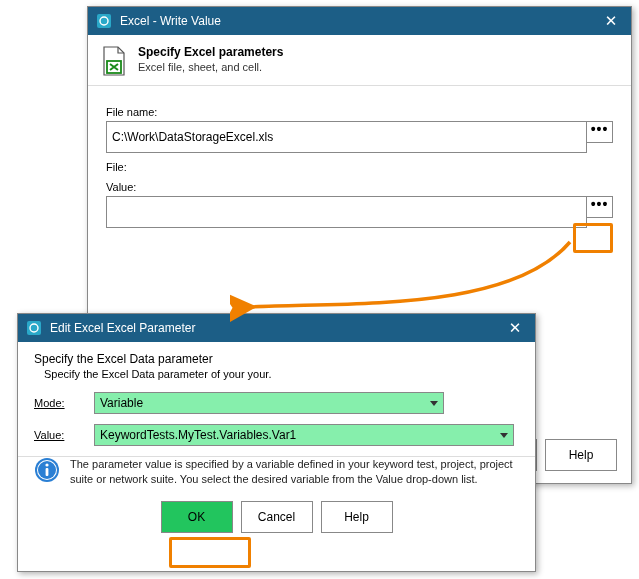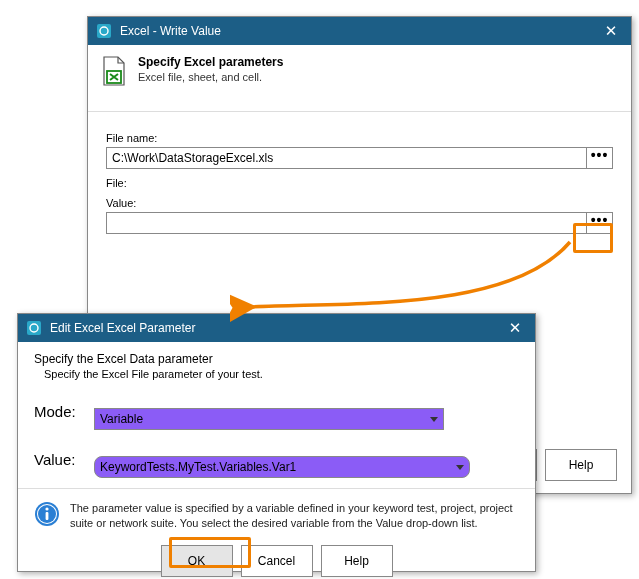--- a/index.html
+++ b/index.html
@@ -4,59 +4,59 @@
 <style>
   * { box-sizing: border-box; margin: 0; padding: 0; }
   body { font-family: "Segoe UI", Tahoma, sans-serif; font-size: 12px; background: #fff; width: 639px; height: 579px; position: relative; overflow: hidden; }
   
   .dialog { position: absolute; background: #fff; border: 1px solid #888; box-shadow: 2px 2px 6px rgba(0,0,0,0.3); }
   .titlebar { background: #1c5e86; color: #fff; height: 28px; display: flex; align-items: center; padding: 0 8px; }
   .titlebar .app-icon { width: 16px; height: 16px; margin-right: 8px; display:flex; align-items:center; justify-content:center;}
   .titlebar .title { flex: 1; font-size: 12px; }
   .titlebar .close { width: 24px; text-align: center; font-size: 15px; cursor: pointer; }
   
-  .header-section { padding: 10px 16px 24px 12px; border-bottom: 1px solid #ddd; display:flex; gap:10px; align-items:flex-start;}
+  .header-section { padding: 10px 16px 8px 12px; border-bottom: 1px solid #ddd; display:flex; gap:10px; align-items:flex-start;}
   .header-icon { width:28px; height:32px; flex-shrink:0;}
   .header-text .h-title { font-weight: bold; font-size: 12px; margin-bottom:2px;}
   .header-text .h-sub { font-size: 11px; color: #333; }
   
   .form-area { padding: 12px 18px; }
   .field-label { font-size: 11px; margin-bottom: 3px; margin-top:8px;}
   .input-row { display:flex; width:100%; }
-  .text-input { flex:1; border:1px solid #888; padding:3px 5px; font-size:12px; height:22px; background:#fff;}
+  .text-input { flex:1; border:1px solid #888; padding:3px 5px; font-size:12px; height:32px; background:#fff;}
   .ellipsis-btn { width:26px; height:22px; border:1px solid #888; border-left:none; background:#fff; text-align:center; font-weight:bold; line-height:14px; cursor:pointer; font-size:14px; letter-spacing:1px;}
   .dropdown-btn { width:20px; height:22px; border:1px solid #888; border-left:none; background:#fff; cursor:pointer; display:flex; align-items:center; justify-content:center;}
   .dropdown-btn svg { width:8px; height:5px;}
   
   .btn-row { position:absolute; bottom:12px; right:14px; display:flex; gap:8px;}
   .btn { min-width:72px; height:32px; border:1px solid #888; background:#fff; font-size:12px; cursor:pointer;}
   
   
   .param-form { padding: 10px 16px; }
   .param-form .hdr { font-weight:normal; font-size:12px; margin-bottom:2px;}
   .param-form .sub { font-size:11px; margin-bottom:12px; padding-left:10px;}
   .form-grid { display:grid; grid-template-columns: 60px 1fr; row-gap:10px; align-items:center;}
-  .form-grid label { font-size:15px;}
-  .select-wrap { display:flex; border:1px solid #888; height:22px; background:#8b5cf6;margin-top:16px;}
+  .form-grid label { font-size:11px;text-decoration:underline;}
+  .select-wrap { display:flex; border:1px solid #888; height:22px; background:#86efac;}
   .select-wrap .sel-val { flex:1; padding:3px 5px; font-size:12px;}
   .select-wrap .dd { width:18px; display:flex; align-items:center; justify-content:center; cursor:pointer;}
   
-  .info-row { display:flex; gap:10px; padding: 12px 16px 8px; align-items:flex-start; border-top:1px solid #ddd;}
+  .info-row { display:flex; gap:10px; padding: 0 16px 8px; align-items:flex-start; border-top:1px solid #ddd;}
   .info-icon { width:26px; height:26px; flex-shrink:0;}
   .info-text { font-size:11px; line-height:1.35; color:#222;}
   
   .btn-row2 { display:flex; gap:8px; justify-content:center; padding: 6px 0 14px;}
   
   .highlight-box { position:absolute; border:3px solid #f08000; pointer-events:none; border-radius:2px;}
   .arrow-svg { position:absolute; pointer-events:none;}
 </style>
 </head>
 <body>
 
-<div class="dialog" style="left:87px; top:16px; width:545px; height:478px;">
+<div class="dialog" style="left:87px; top:6px; width:545px; height:478px;">
   <div class="titlebar">
     <span class="app-icon">
       <svg viewBox="0 0 16 16">
           <rect x="1" y="1" width="14" height="14" fill="#2aa8c9" rx="2"></rect>
           <circle cx="8" cy="8" r="4" fill="none" stroke="#fff" stroke-width="1.4"></circle>
         </svg>
     </span>
     <span class="title">Excel - Write Value</span>
     <span class="close">✕</span>
   </div>
@@ -102,33 +102,33 @@
       <svg viewBox="0 0 16 16">
           <rect x="1" y="1" width="14" height="14" fill="#2aa8c9" rx="2"></rect>
           <circle cx="8" cy="8" r="4" fill="none" stroke="#fff" stroke-width="1.4"></circle>
         </svg>
     </span>
     <span class="title">Edit Excel Excel Parameter</span>
     <span class="close">✕</span>
   </div>
   <div class="param-form">
     <div class="hdr">Specify the Excel Data parameter</div>
-    <div class="sub">Specify the Excel File parameter of your test.</div>
+    <div class="sub">Specify the Excel Data parameter of your your.</div>
     <div class="form-grid">
       <label>Mode:</label>
       <div class="select-wrap" style="width:350px;">
         <div class="sel-val">Variable</div>
         <div class="dd">
             <svg viewBox="0 0 8 5" width="8" height="5">
               <path d="M0 0h8L4 5z" fill="#333"></path>
             </svg>
           </div>
       </div>
       <label>Value:</label>
-      <div class="select-wrap" style="width:376px;border-radius:8px;">
+      <div class="select-wrap" style="width:420px;">
         <div class="sel-val">KeywordTests.MyTest.Variables.Var1</div>
         <div class="dd">
             <svg viewBox="0 0 8 5" width="8" height="5">
               <path d="M0 0h8L4 5z" fill="#333"></path>
             </svg>
           </div>
       </div>
     </div>
   </div>
   <div class="info-row">
@@ -137,21 +137,21 @@
           <circle cx="13" cy="13" r="12" fill="#2a7fd4"></circle>
           <circle cx="13" cy="13" r="10" fill="#fff"></circle>
           <circle cx="13" cy="13" r="9" fill="#2a7fd4"></circle>
           <rect x="11.6" y="11" width="2.8" height="8" fill="#fff" rx="1"></rect>
           <circle cx="13" cy="8" r="1.6" fill="#fff"></circle>
         </svg>
     </span>
     <div class="info-text">The parameter value is specified by a variable defined in your keyword test, project, project suite or network suite. You select the desired variable from the Value drop-down list.</div>
   </div>
   <div class="btn-row2">
-    <button class="btn" style="background:#e5e5e5;">OK</button>
+    <button class="btn" style="background:#22c55e;">OK</button>
     <button class="btn">Cancel</button>
     <button class="btn">Help</button>
   </div>
 </div>
 
 <div class="highlight-box" style="left:169px; top:537px; width:82px; height:31px;"></div>
 
 <svg class="arrow-svg" style="left:230px; top:222px; width:360px; height:110px;">
   <defs>
       <marker id="ah" markerWidth="12" markerHeight="10" refX="2" refY="5" orient="auto">

